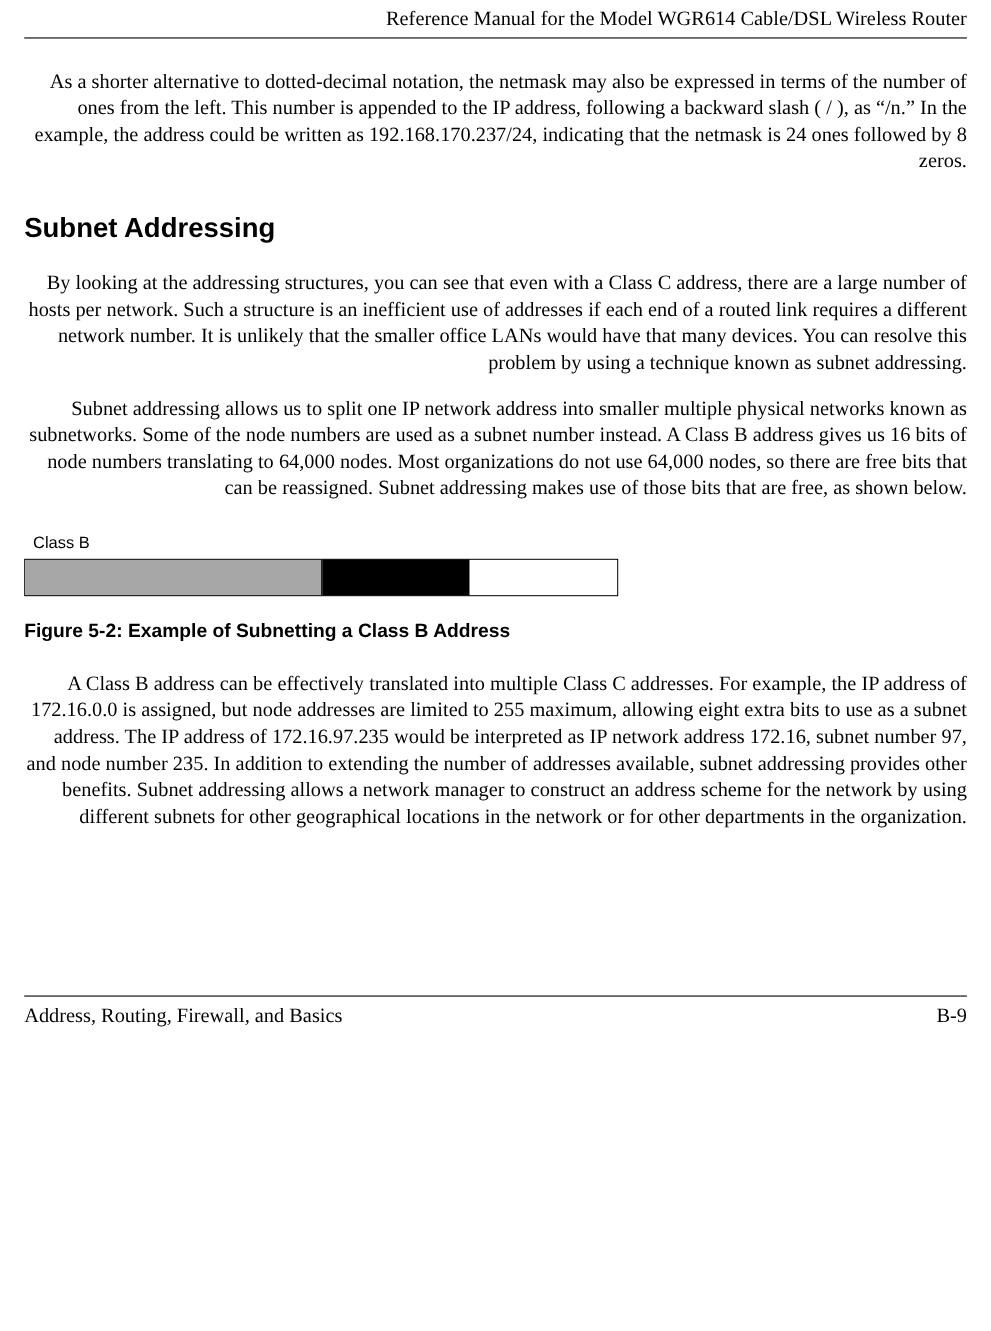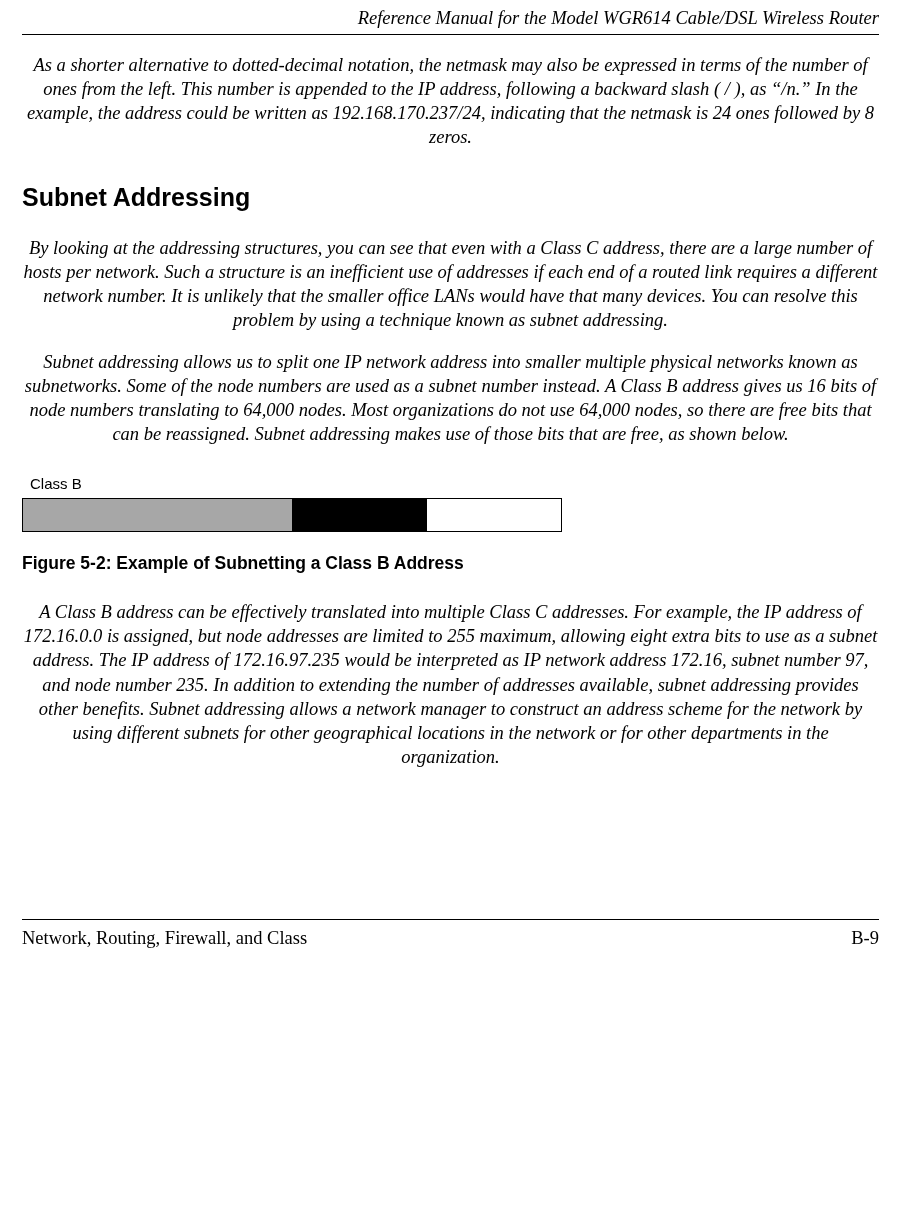--- a/index.html
+++ b/index.html
@@ -5,32 +5,30 @@
     body {
       font-family: "Times New Roman", Times, serif;
       font-size: 18.5px;
       line-height: 1.3;
       margin: 0;
       padding: 0 22px;
       color: #000;
       width: 857px;
     }
     .header-line {
-      font-style: italic;
       text-align: right;
       font-size: 18.5px;
       padding-top: 6px;
       padding-bottom: 4px;
       border-bottom: 1.5px solid #000;
-      margin-bottom: 18px;
+      margin-bottom: 28px;
     }
     .para {
       margin: 0 0 18px 0;
-      text-align: center;
-      font-style: italic;
+      text-align: right;
     }
     h2.section-heading {
       font-family: Arial, Helvetica, sans-serif;
       font-weight: bold;
       font-size: 25px;
       margin: 32px 0 22px 0;
     }
     .figure-block {
       margin: 28px 0 20px 0;
     }
@@ -95,15 +93,15 @@
     <div class="seg-subnet"></div>
     <div class="seg-node"></div>
   </div>
 </div>
 
 <div class="figure-caption">Figure 5-2: Example of Subnetting a Class B Address</div>
 
 <p class="para">A Class B address can be effectively translated into multiple Class C addresses. For example, the IP address of 172.16.0.0 is assigned, but node addresses are limited to 255 maximum, allowing eight extra bits to use as a subnet address. The IP address of 172.16.97.235 would be interpreted as IP network address 172.16, subnet number 97, and node number 235. In addition to extending the number of addresses available, subnet addressing provides other benefits. Subnet addressing allows a network manager to construct an address scheme for the network by using different subnets for other geographical locations in the network or for other departments in the organization.</p>
 
 <div class="footer">
-  <span>Network, Routing, Firewall, and Class</span>
+  <span>Address, Routing, Firewall, and Basics</span>
   <span>B-9</span>
 </div>
 
 </body></html>

